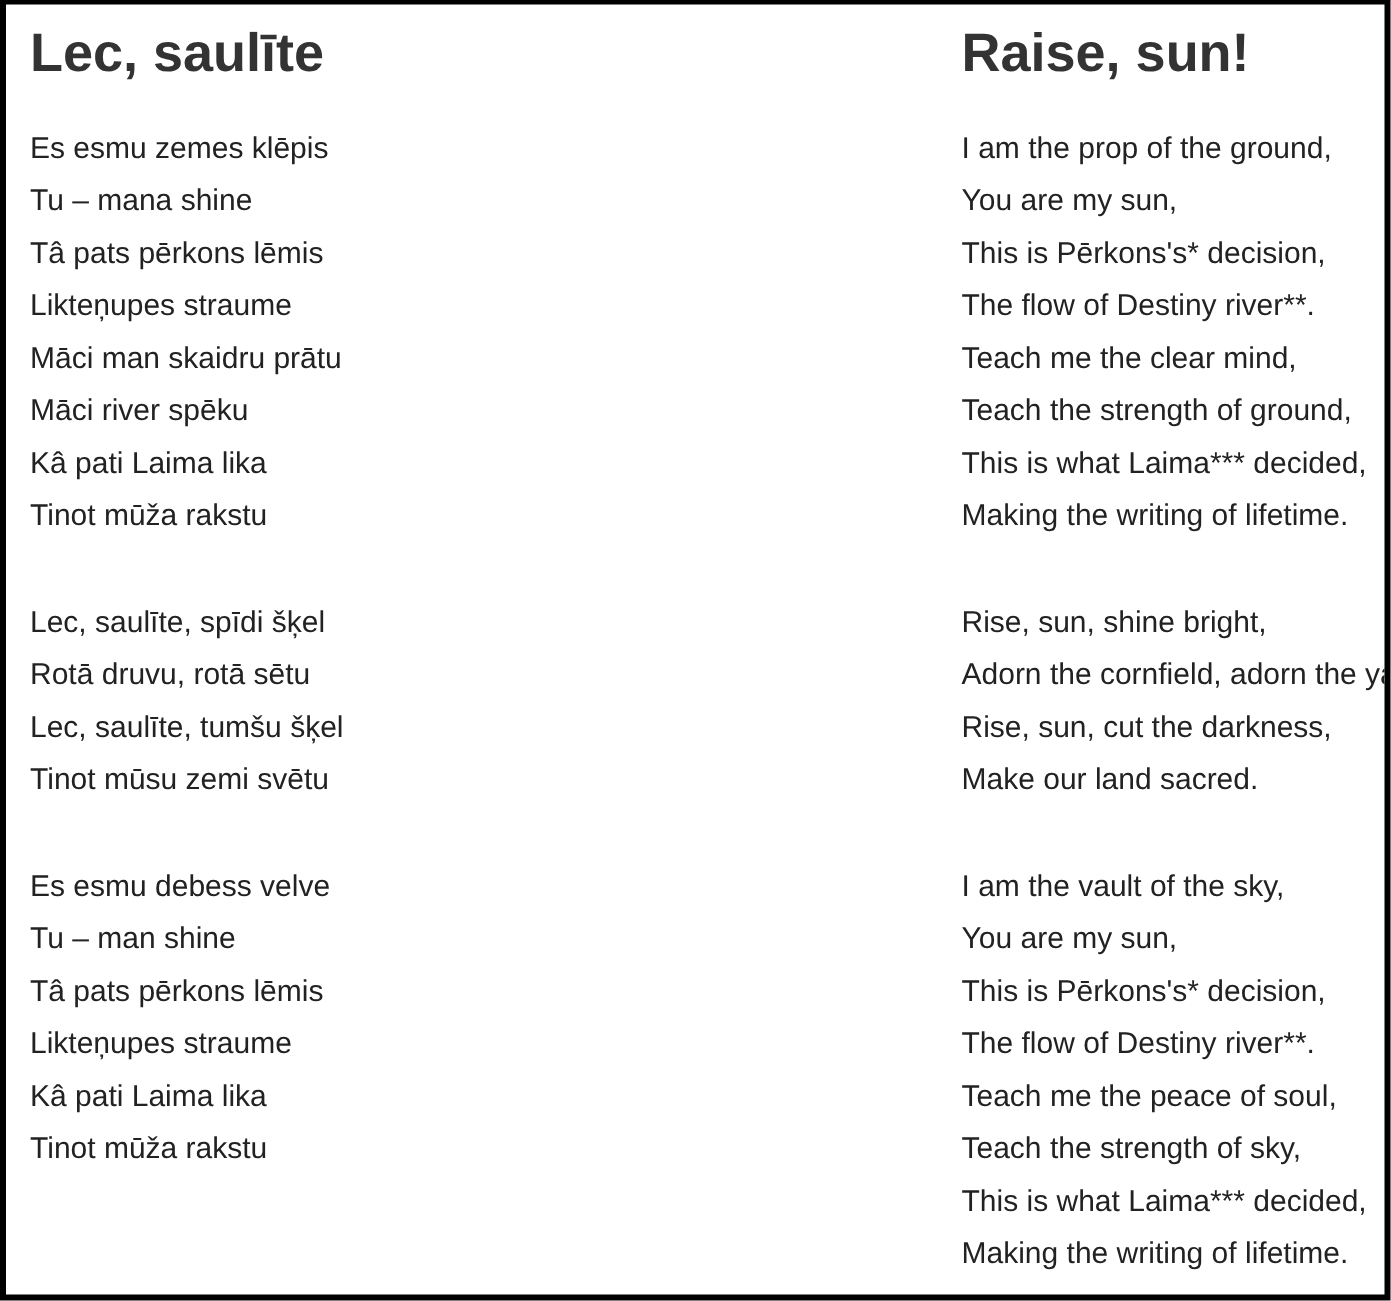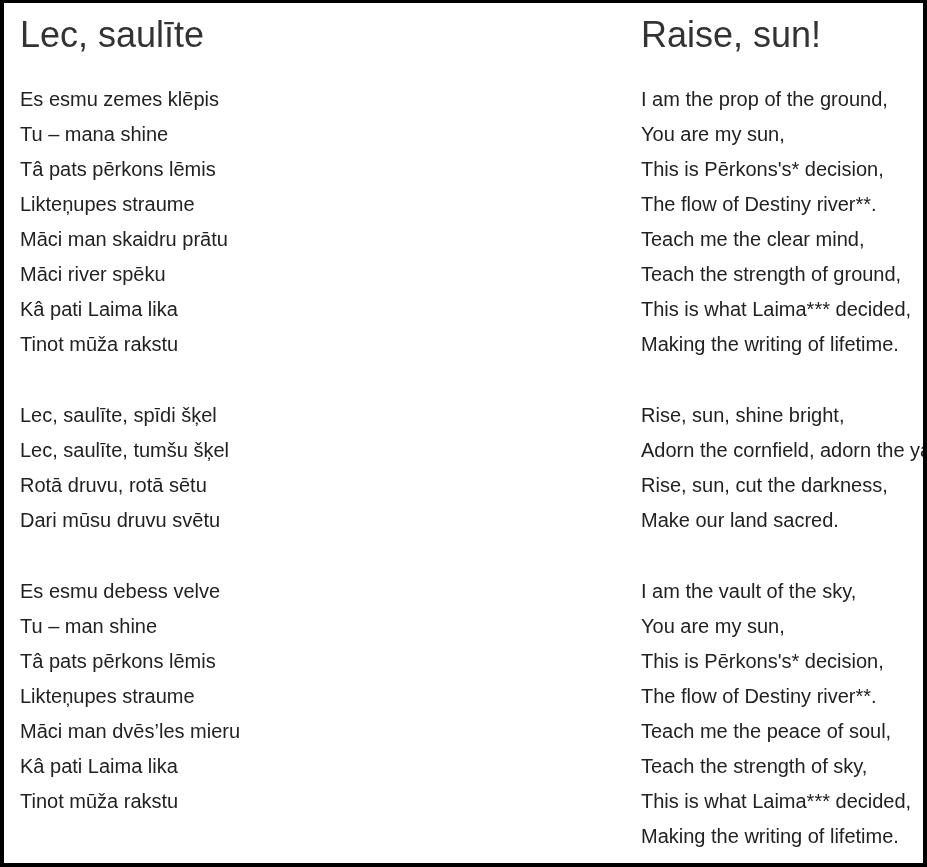--- a/index.html
+++ b/index.html
@@ -17,21 +17,21 @@
   .column {
     position: absolute;
     top: 0;
     width: 620px;
   }
   .col-left  { left: 16px; }
   .col-right { left: 637px; }
   .title {
     font-size: 36px;
     line-height: 43px;
-    font-weight: 400;
+    font-weight: 700;
     margin: 10px 0 26px 0;
     color: #333333;
     white-space: nowrap;
   }
   .stanza {
     margin: 0 0 36px 0;
   }
   .line {
     font-size: 20px;
     line-height: 35px;
@@ -50,30 +50,29 @@
         <div class="line">Tu – mana shine</div>
         <div class="line">Tâ pats pērkons lēmis</div>
         <div class="line">Likteņupes straume</div>
         <div class="line">Māci man skaidru prātu</div>
         <div class="line">Māci river spēku</div>
         <div class="line">Kâ pati Laima lika</div>
         <div class="line">Tinot mūža rakstu</div>
       </div>
       <div class="stanza">
         <div class="line">Lec, saulīte, spīdi šķel</div>
+        <div class="line">Rotā druvu, rotā sētu</div>
         <div class="line">Lec, saulīte, tumšu šķel</div>
-        <div class="line">Rotā druvu, rotā sētu</div>
-        <div class="line">Dari mūsu druvu svētu</div>
+        <div class="line">Tinot mūsu zemi svētu</div>
       </div>
       <div class="stanza">
         <div class="line">Es esmu debess velve</div>
         <div class="line">Tu – man shine</div>
         <div class="line">Tâ pats pērkons lēmis</div>
         <div class="line">Likteņupes straume</div>
-        <div class="line">Māci man dvēs’les mieru</div>
         <div class="line">Kâ pati Laima lika</div>
         <div class="line">Tinot mūža rakstu</div>
       </div>
     </div>
 </div>
 
 <div class="column col-right">
   <h1 class="title">Raise, sun!</h1>
   <div>
       <div class="stanza">

